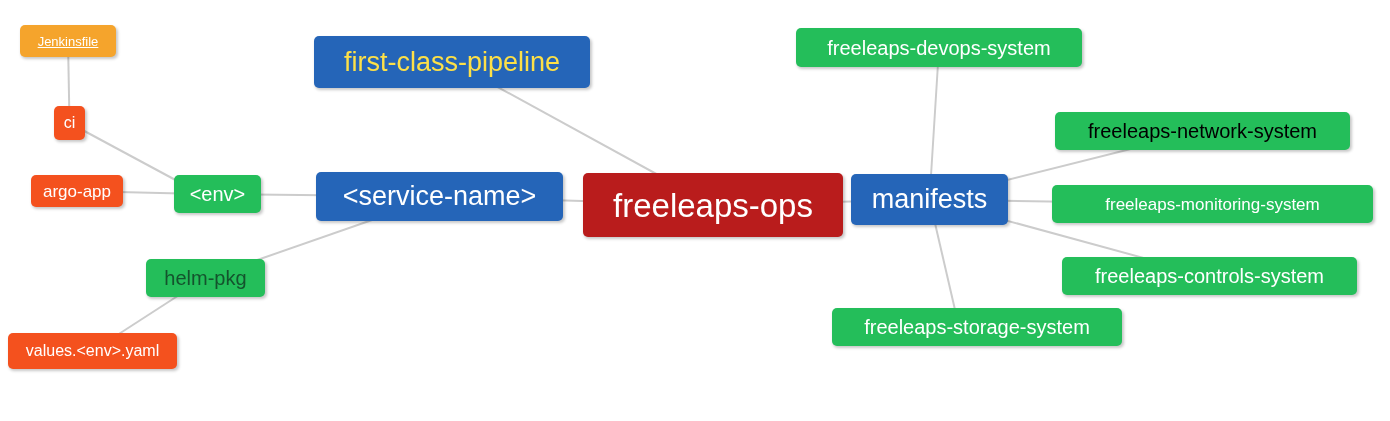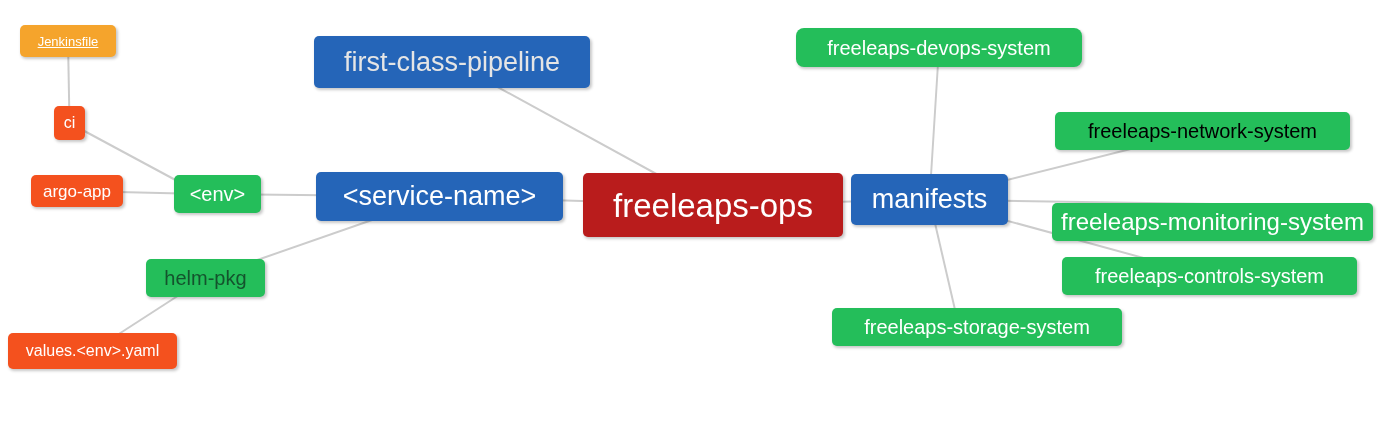--- a/index.html
+++ b/index.html
@@ -57,22 +57,22 @@
       <line x1="929.5" y1="199.5" x2="1209.5" y2="276" stroke="#cccccc" stroke-width="2"></line>
       <line x1="929.5" y1="199.5" x2="959" y2="327" stroke="#cccccc" stroke-width="2"></line>
     </svg>
 
 <div class="node" style="left: 20px; top: 25px; width: 96px; height: 32px; font-size: 13px; background: rgb(245, 164, 44); color: rgb(255, 255, 255); text-decoration: underline;">Jenkinsfile</div>
     <div class="node" style="left: 54px; top: 106px; width: 31px; height: 34px; font-size: 16px; background: rgb(244, 81, 30); color: rgb(255, 255, 255);">ci</div>
     <div class="node" style="left: 31px; top: 175px; width: 92px; height: 32px; font-size: 17px; background: rgb(244, 81, 30); color: rgb(255, 255, 255);">argo-app</div>
     <div class="node" style="left: 174px; top: 175px; width: 87px; height: 38px; font-size: 20px; background: rgb(36, 190, 90); color: rgb(255, 255, 255);">&lt;env&gt;</div>
     <div class="node" style="left: 146px; top: 259px; width: 119px; height: 38px; font-size: 20px; background: rgb(36, 190, 90); color: #14532d;">helm-pkg</div>
     <div class="node" style="left: 8px; top: 333px; width: 169px; height: 36px; font-size: 16px; background: rgb(244, 81, 30); color: rgb(255, 255, 255);">values.&lt;env&gt;.yaml</div>
-    <div class="node" style="left: 314px; top: 36px; width: 276px; height: 52px; font-size: 27px; background: rgb(37, 101, 184); color: #e5e5e5;">first-class-pipeline</div>
+    <div class="node" style="left: 314px; top: 36px; width: 276px; height: 52px; font-size: 27px; background: rgb(37, 101, 184); color: #fde047;">first-class-pipeline</div>
     <div class="node" style="left: 316px; top: 172px; width: 247px; height: 49px; font-size: 27px; background: rgb(37, 101, 184); color: #ffffff;">&lt;service-name&gt;</div>
     <div class="node" style="left: 583px; top: 173px; width: 260px; height: 64px; font-size: 33px; background: #b91c1c; color: rgb(255, 255, 255);">freeleaps-ops</div>
     <div class="node" style="left: 851px; top: 174px; width: 157px; height: 51px; font-size: 27px; background: rgb(37, 101, 184); color: rgb(255, 255, 255);">manifests</div>
-    <div class="node" style="left: 796px; top: 28px; width: 286px; height: 39px; font-size: 20px; background: rgb(36, 190, 90); color: rgb(255, 255, 255); border-radius: 8px;">freeleaps-devops-system</div>
+    <div class="node" style="left: 796px; top: 28px; width: 286px; height: 39px; font-size: 20px; background: rgb(36, 190, 90); color: rgb(255, 255, 255);">freeleaps-devops-system</div>
     <div class="node" style="left: 1055px; top: 112px; width: 295px; height: 38px; font-size: 20px; background: rgb(36, 190, 90); color: #000000;">freeleaps-network-system</div>
-    <div class="node" style="left: 1052px; top: 203px; width: 321px; height: 38px; font-size: 24px; background: rgb(36, 190, 90); color: rgb(255, 255, 255);">freeleaps-monitoring-system</div>
+    <div class="node" style="left: 1052px; top: 185px; width: 321px; height: 38px; font-size: 17px; background: rgb(36, 190, 90); color: rgb(255, 255, 255);">freeleaps-monitoring-system</div>
     <div class="node" style="left: 1062px; top: 257px; width: 295px; height: 38px; font-size: 20px; background: rgb(36, 190, 90); color: rgb(255, 255, 255);">freeleaps-controls-system</div>
     <div class="node" style="left: 832px; top: 308px; width: 290px; height: 38px; font-size: 20px; background: rgb(36, 190, 90); color: rgb(255, 255, 255);">freeleaps-storage-system</div>
   </div>
 
 </body></html>

